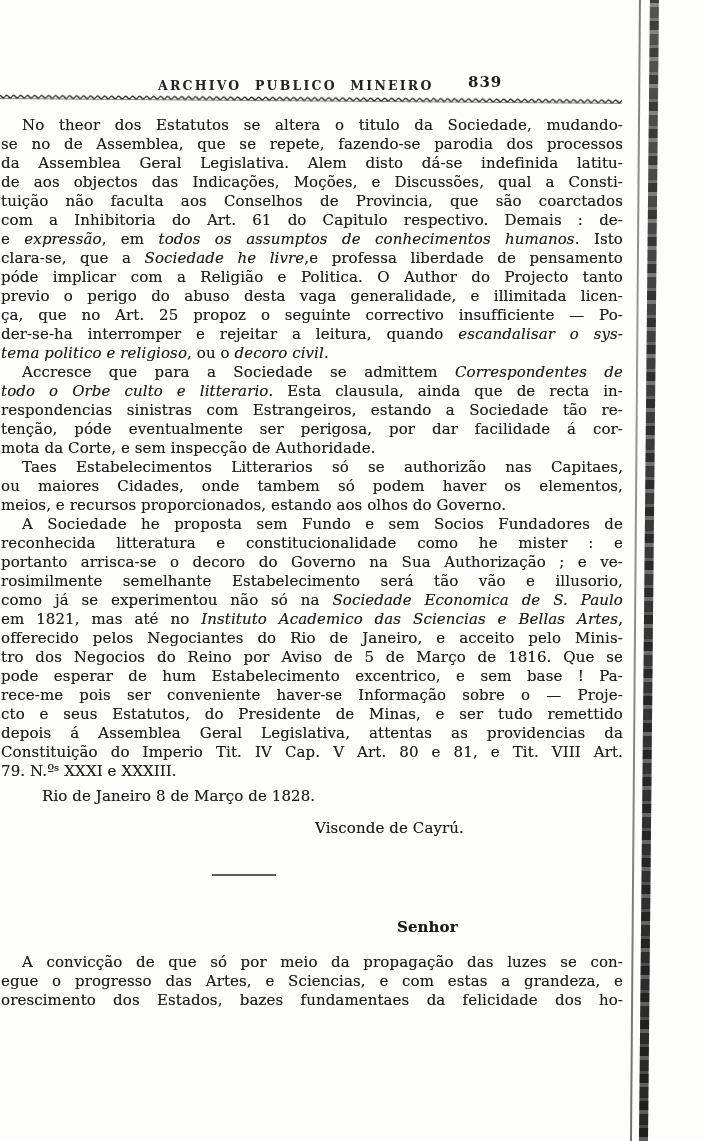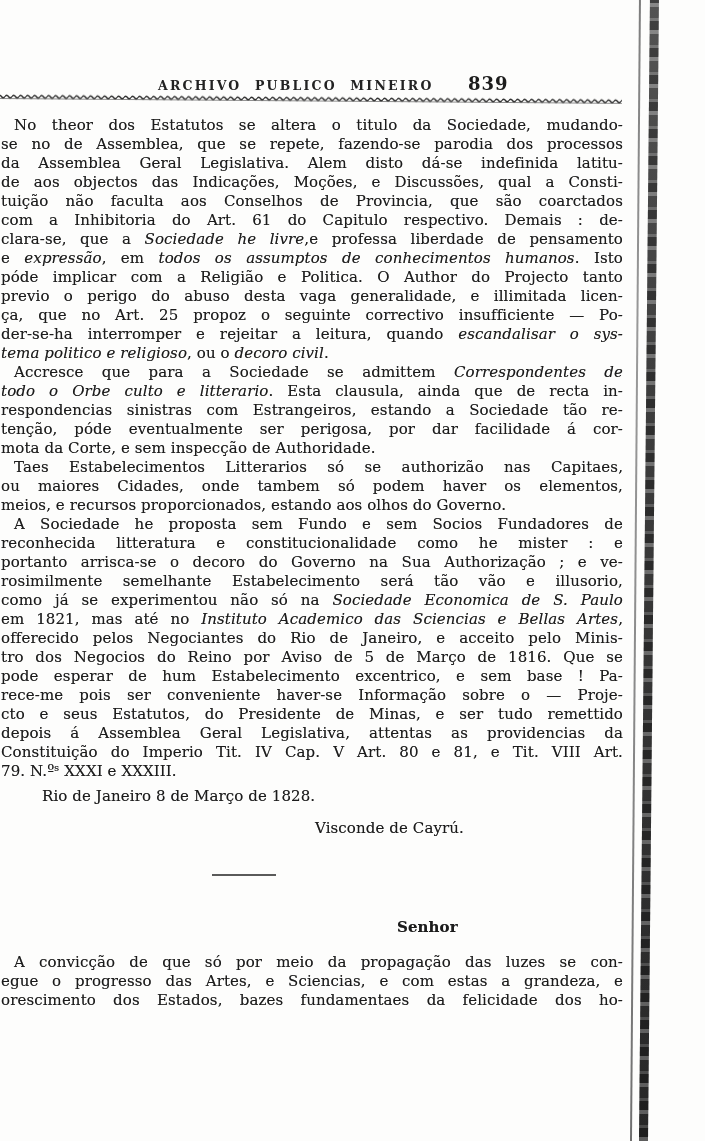--- a/index.html
+++ b/index.html
@@ -15,36 +15,36 @@
 
   .hdr-title {
     position: absolute; left: 158px; top: 78px;
     font-size: 12.5px; font-weight: bold;
     letter-spacing: 2.2px; word-spacing: 7px; color: #222;
     white-space: nowrap;
     text-align: center;
   }
   .hdr-num {
     position: absolute; left: 468px; top: 73px;
-    font-size: 18px; font-weight: bold; letter-spacing: 1px;
+    font-size: 15px; font-weight: bold; letter-spacing: 1px;
   }
   .hdr-rule {
     position: absolute; left: -2px; top: 92px;
     transform: rotate(0.45deg); transform-origin: left top;
   }
 
   .body-text {
     position: absolute; left: 1px; top: 116px; width: 622px;
     font-size: 15px; line-height: 19px;
     text-shadow: 0 0 0.5px rgba(25,25,25,0.5);
     letter-spacing: 0.1px;
   }
   .line { text-align: justify; text-align-last: justify; height: 19px; overflow: hidden; }
   .line.endline { text-align-last: left; }
-  .para .line.first { text-indent: 13px; }
+  .para .line.first { text-indent: 13px; padding-left: 8px; }
   .it { font-style: italic; }
 
   .date-line { margin-top: 6px; text-indent: 13px; padding-left: 28px; }
   .signature { margin-top: 13px; margin-left: 314px; }
   .sep-rule  { margin-top: 36px; margin-left: 211px; width: 64px; height: 2px; background: #5a5a5a; }
   .section-heading { margin-top: 42px; margin-left: 396px; font-weight: bold; font-size: 15px; }
   .section-paras { margin-top: 16px; }
 
   .gutter-thin {
     position: absolute; left: 639px; top: -6px; width: 2px; height: 1160px;
@@ -83,22 +83,22 @@
 
   <div class="body-text">
     <div>
         <div class="para">
           <div class="line first"><span>No theor dos Estatutos se altera o titulo da Sociedade, mudando-</span></div>
           <div class="line"><span>se no de Assemblea, que se repete, fazendo-se parodia dos processos</span></div>
           <div class="line"><span>da Assemblea Geral Legislativa. Alem disto dá-se indefinida latitu-</span></div>
           <div class="line"><span>de aos objectos das Indicações, Moções, e Discussões, qual a Consti-</span></div>
           <div class="line"><span>tuição não faculta aos Conselhos de Provincia, que são coarctados</span></div>
           <div class="line"><span>com a Inhibitoria do Art. 61 do Capitulo respectivo. Demais : de-</span></div>
+          <div class="line"><span>e </span><span class="it">expressão</span><span>, em </span><span class="it">todos os assumptos de conhecimentos humanos</span><span>. Isto</span></div>
           <div class="line"><span>clara-se, que a </span><span class="it">Sociedade he livre</span><span>,e professa liberdade de pensamento</span></div>
-          <div class="line"><span>e </span><span class="it">expressão</span><span>, em </span><span class="it">todos os assumptos de conhecimentos humanos</span><span>. Isto</span></div>
           <div class="line"><span>póde implicar com a Religião e Politica. O Author do Projecto tanto</span></div>
           <div class="line"><span>previo o perigo do abuso desta vaga generalidade, e illimitada licen-</span></div>
           <div class="line"><span>ça, que no Art. 25 propoz o seguinte correctivo insufficiente — Po-</span></div>
           <div class="line"><span>der-se-ha interromper e rejeitar a leitura, quando </span><span class="it">escandalisar o sys-</span></div>
           <div class="line endline"><span class="it">tema politico e religioso</span><span>, ou o </span><span class="it">decoro civil</span><span>.</span></div>
         </div>
         <div class="para">
           <div class="line first"><span>Accresce que para a Sociedade se admittem </span><span class="it">Correspondentes de</span></div>
           <div class="line"><span class="it">todo o Orbe culto e litterario</span><span>. Esta clausula, ainda que de recta in-</span></div>
           <div class="line"><span>respondencias sinistras com Estrangeiros, estando a Sociedade tão re-</span></div>

